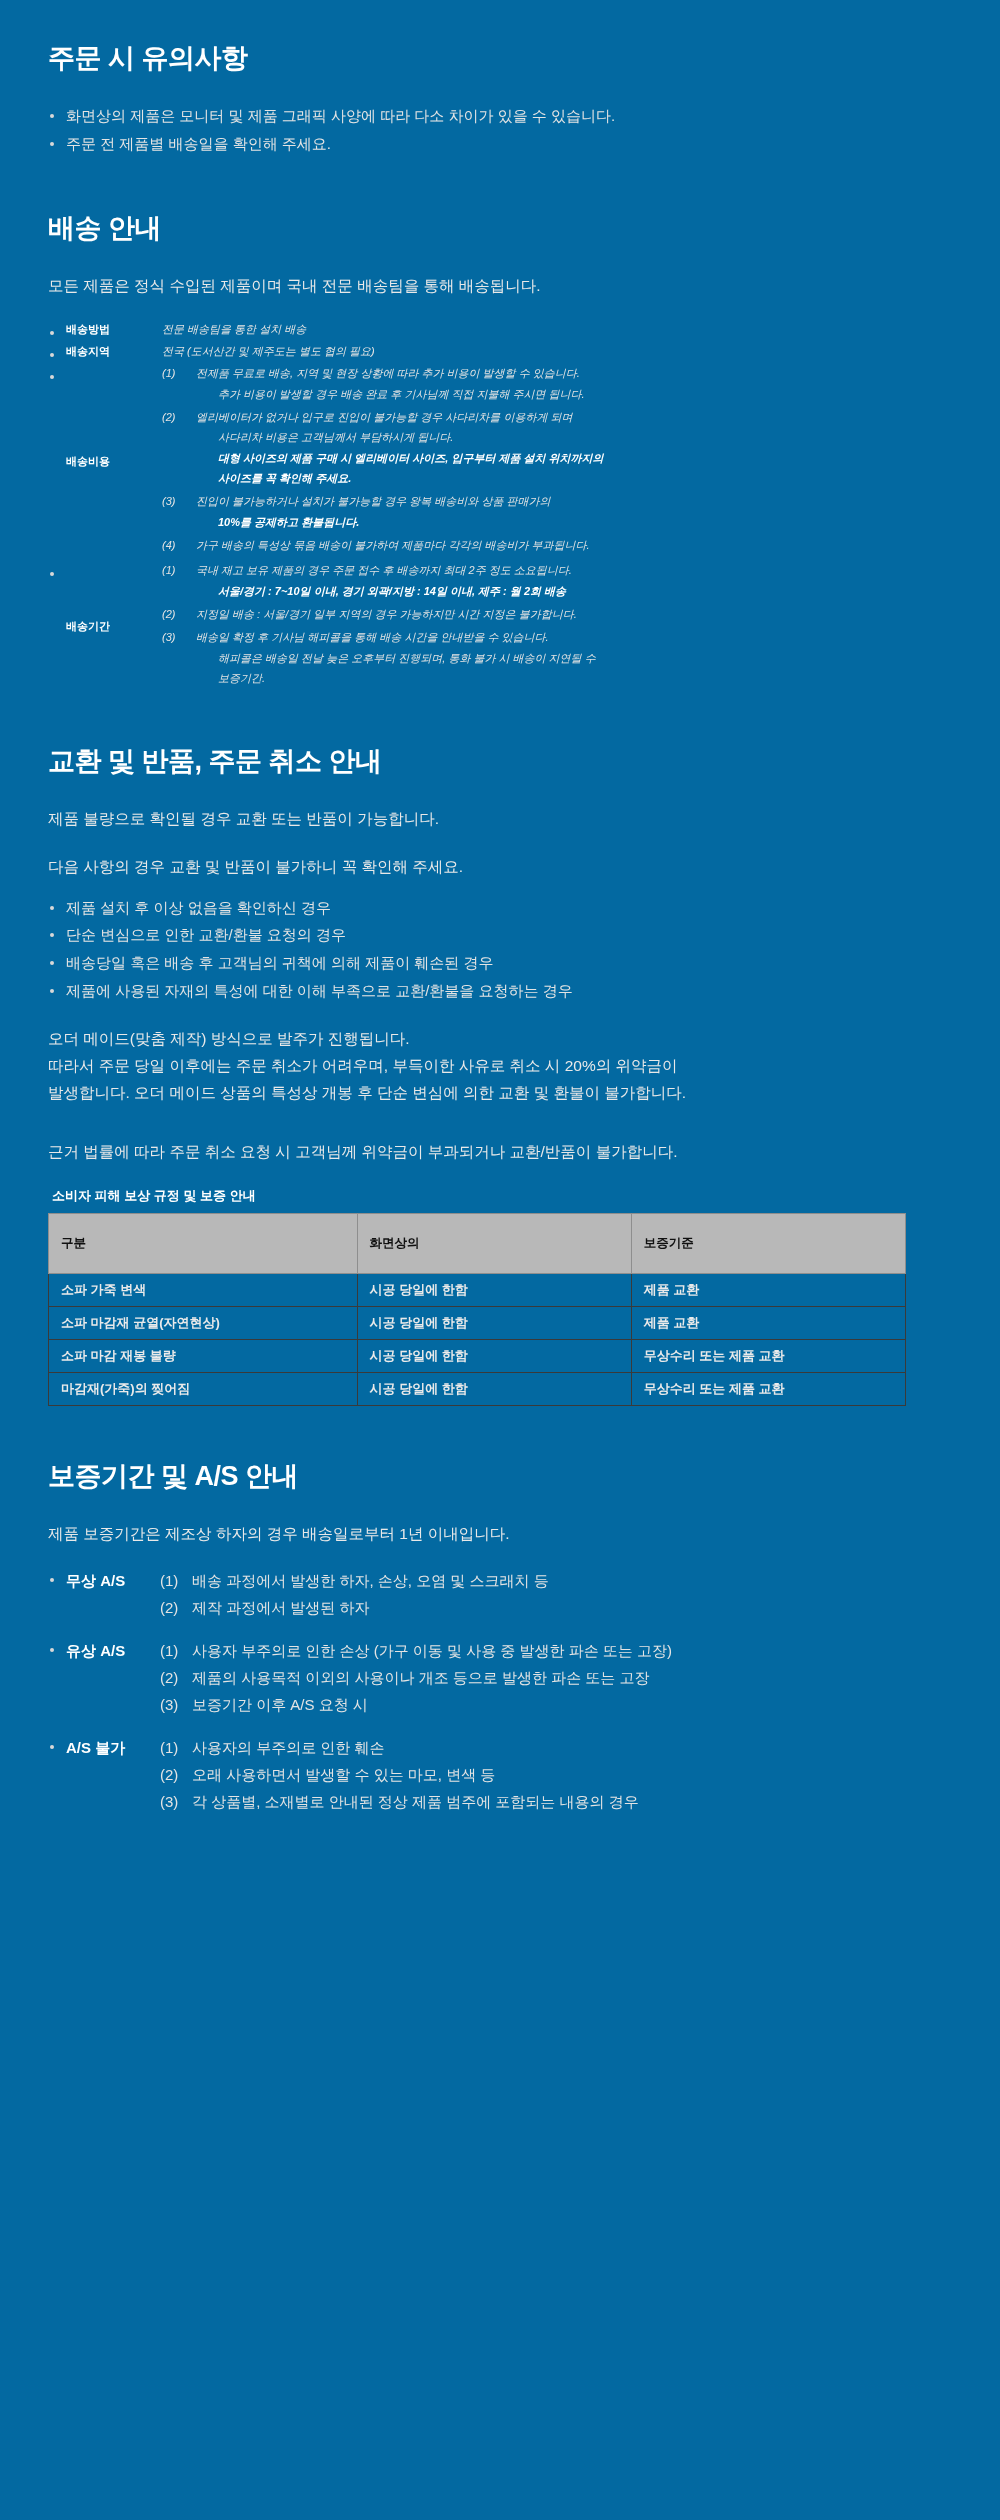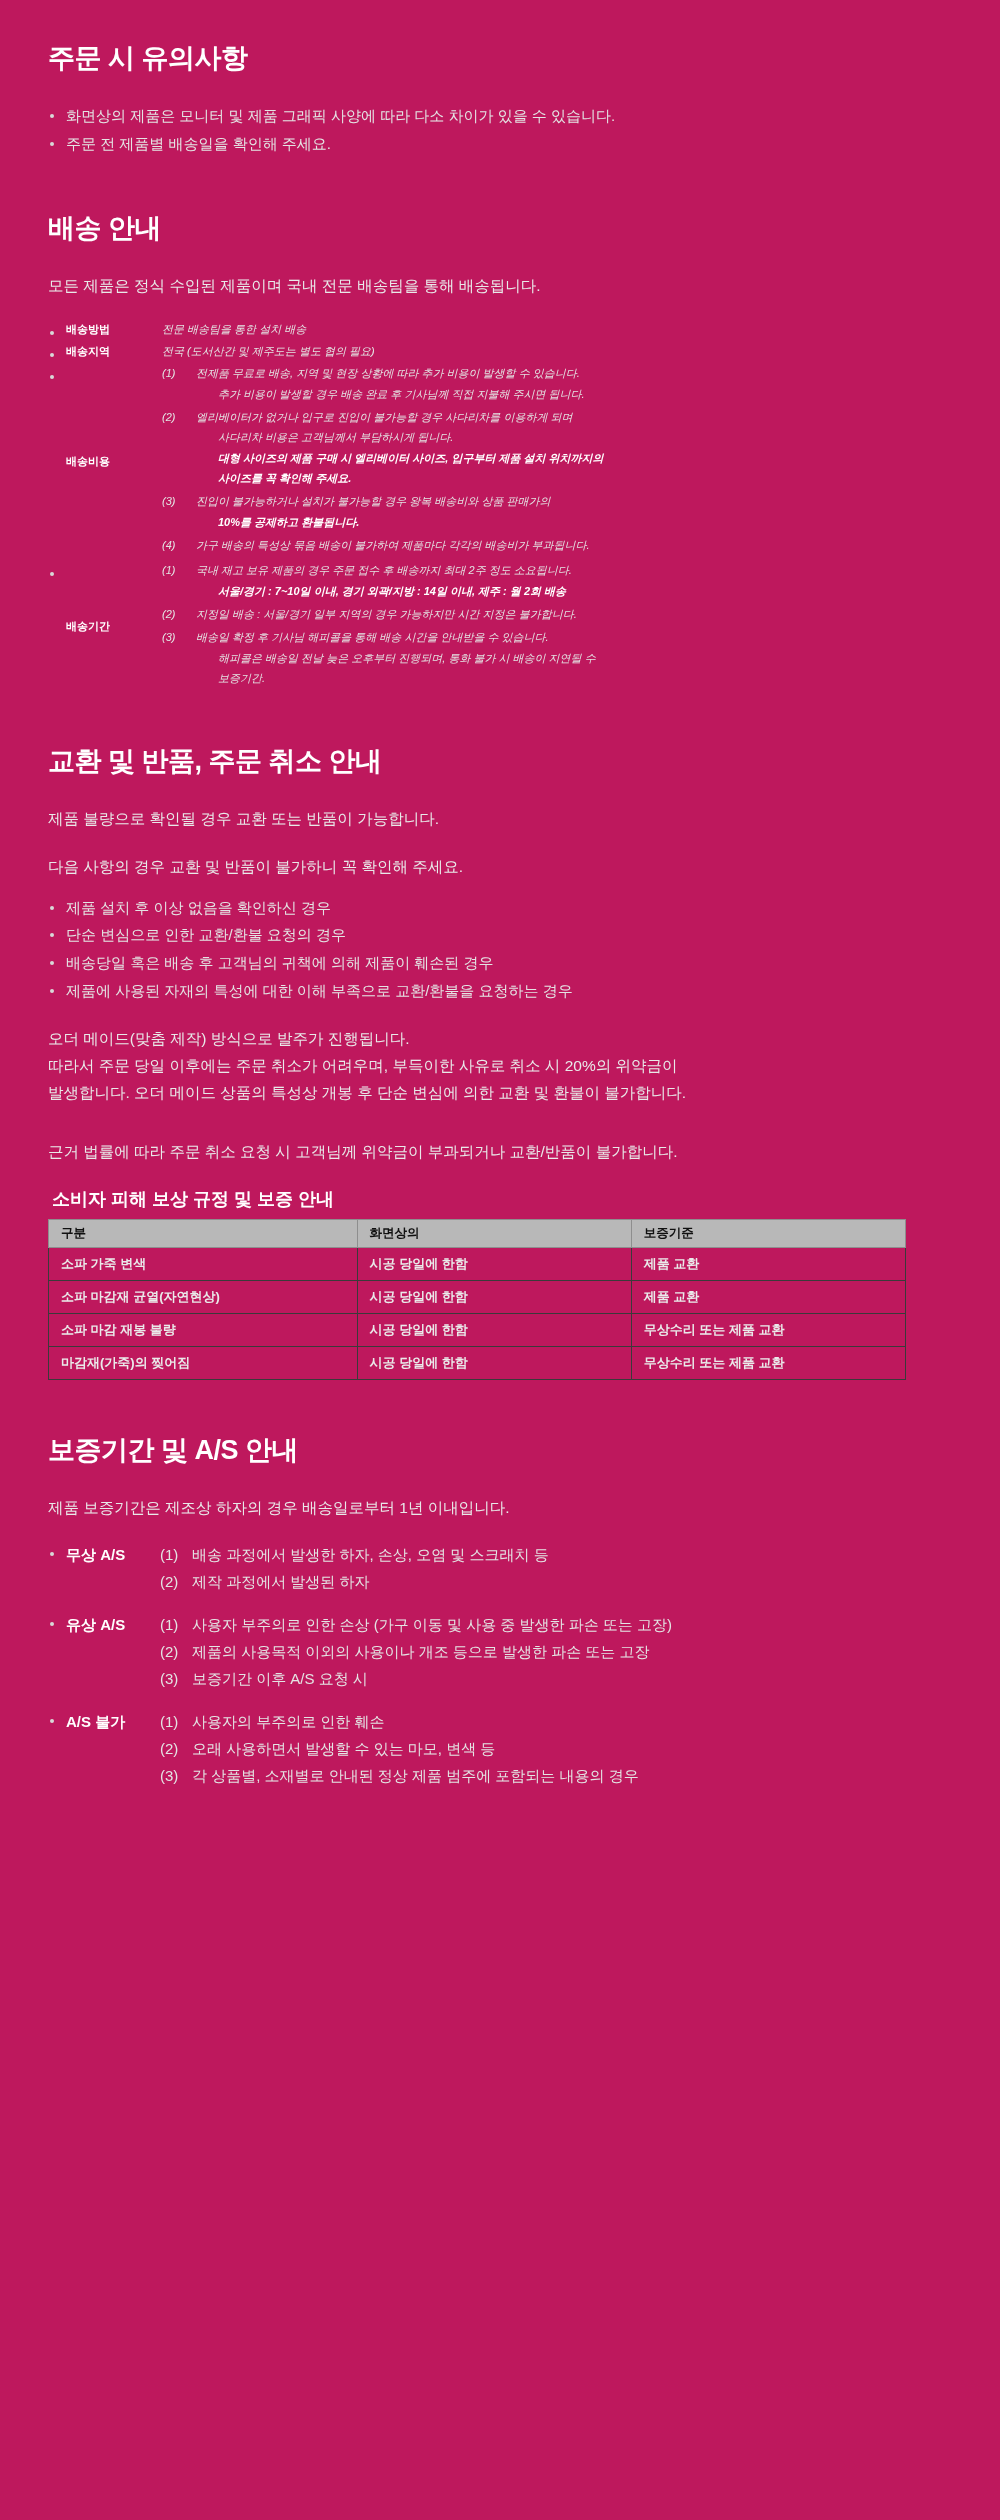--- a/index.html
+++ b/index.html
@@ -10,21 +10,21 @@
   body {
     width: 1000px;
     min-height: 2520px;
     color: #ffffff;
     font-family: "Liberation Sans", sans-serif;
     -webkit-font-smoothing: antialiased;
   }
   .page {
     width: 1000px;
     min-height: 2520px;
-    background: #be185d;
+    background: #0369a1;
     box-sizing: border-box;
     padding: 40px 48px 60px 48px;
     position: relative;
   }
 
   h2.section-title {
     font-size: 27px;
     font-weight: 700;
     letter-spacing: -0.5px;
     margin: 0 0 26px 0;
@@ -121,37 +121,37 @@
   .txt .strong {
     display: block;
     padding-left: 22px;
     font-weight: 700;
     color: #ffffff;
   }
 
   
   .table-wrap { margin-top: 22px; }
   .table-caption {
-    font-size: 18px;
+    font-size: 13px;
     font-weight: 700;
     color: #ffffff;
     margin: 0 0 8px 4px;
   }
   table.warranty {
     border-collapse: collapse;
     width: 858px;
     font-size: 12.5px;
     table-layout: fixed;
   }
   table.warranty th {
     background: #b8b8b8;
     color: #101010;
     font-weight: 700;
     text-align: left;
-    padding: 5px 12px;
+    padding: 21px 12px;
     border: 1px solid #8e8e8e;
     margin-top: 24px;
   }
   table.warranty td {
     color: #eaeaea;
     padding: 7px 12px;
     border: 1px solid #3a3a3a;
     font-weight: 700;
     font-size: 13px;
   }

